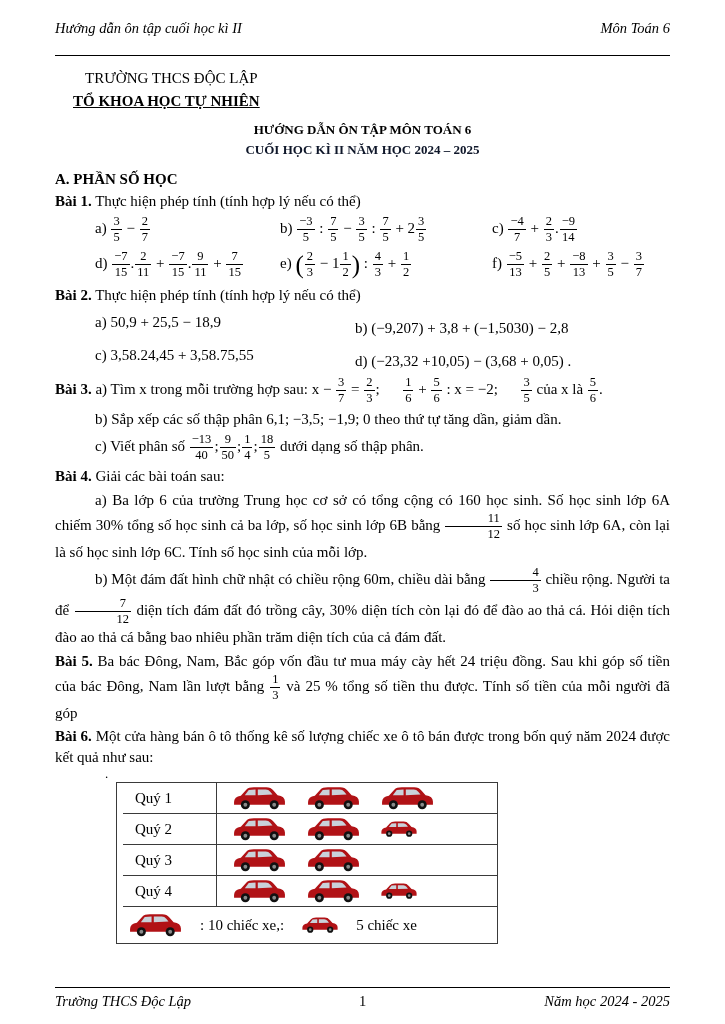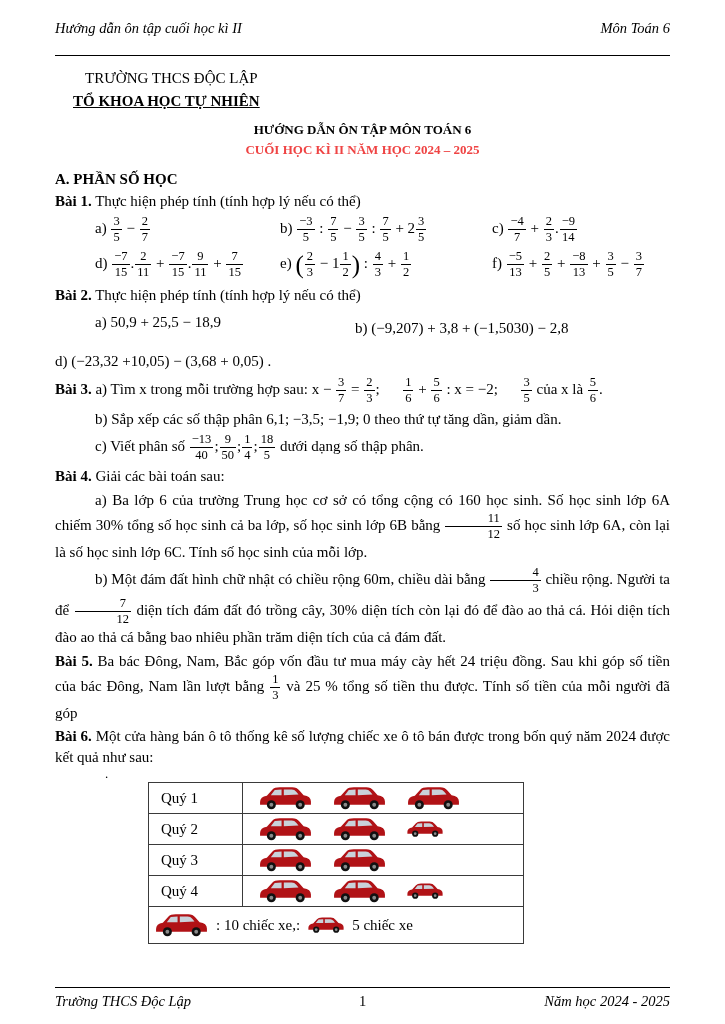--- a/index.html
+++ b/index.html
@@ -34,28 +34,28 @@
   .m2 .c1 { width:300px; padding-left:40px; box-sizing:border-box; }
   .m2 .c2 { flex:1;margin-top:12px; }
   .frac {
     display:inline-block; text-align:center; vertical-align:middle;
     font-size:12.5px; line-height:1.2; padding:0 1px;
   }
   .frac .num { display:block; border-bottom:1px solid #000; padding:0 2px; }
   .frac .den { display:block; padding:0 2px; }
   .bigp { font-size:25px; vertical-align:middle; font-weight:400; }
   .dotline { margin:1px 0 0 50px; line-height:0.8; font-size:13px; }
-  .ptable { width:374px; margin:3px 0 0 93px; border:1.3px solid #3a3a3a; }
+  .ptable { width:374px; margin:3px 0 0 61px; border:1.3px solid #3a3a3a;padding-left:6px; }
   .ptrow { display:flex; border-bottom:1.3px solid #3a3a3a; align-items:center; min-height:29px; }
   .ptlabel {
     width:94px; align-self:stretch; border-right:1.3px solid #3a3a3a;
     display:flex; align-items:center; padding-left:12px; box-sizing:border-box;
   }
   .ptcars { flex:1; display:flex; align-items:center; gap:17px; padding:2px 4px 2px 14px; }
-  .ptlegend { display:flex; align-items:center; gap:6px; min-height:30px; padding:3px 8px 3px 4px; }
+  .ptlegend { display:flex; align-items:center; gap:16px; min-height:30px; padding:3px 8px 3px 4px; }
   .footer {
     margin-top:auto; border-top:1.4px solid #000; padding-top:5px;
     position:relative; display:flex; justify-content:space-between; font-size:14.5px;
   }
   .footer .fl, .footer .fr { font-style:italic; }
   .footer .fc { position:absolute; left:0; right:0; text-align:center; }
 </style>
 </head>
 <body>
 
@@ -66,21 +66,21 @@
     <span>Môn Toán 6</span>
   </div>
 
   <div class="school">
     <div class="l1">TRƯỜNG THCS ĐỘC LẬP</div>
     <div class="l2">TỔ KHOA HỌC TỰ NHIÊN</div>
   </div>
 
   <div class="doctitle">
     <div>HƯỚNG DẪN ÔN TẬP MÔN TOÁN 6</div>
-    <div style="color: #ef4444;">CUỐI HỌC KÌ II NĂM HỌC 2024 –  2025</div>
+    <div style="color: #0f172a;">CUỐI HỌC KÌ II NĂM HỌC 2024 –  2025</div>
   </div>
 
   <div class="sechead">A. PHẦN SỐ HỌC</div>
 
   <p class="para">
     <b>Bài 1.</b>
     <span>Thực hiện phép tính (tính hợp lý nếu có thể)</span>
   </p>
   <div class="mrow m3">
     <span class="c1">a) <span class="frac"><span class="num">3</span><span class="den">5</span></span> − <span class="frac"><span class="num">2</span><span class="den">7</span></span></span>
@@ -95,20 +95,21 @@
 
   <p class="para">
     <b>Bài 2.</b>
     <span>Thực hiện phép tính (tính hợp lý nếu có thể)</span>
   </p>
   <div class="mrow m2">
     <span class="c1">a) 50,9 + 25,5 − 18,9</span>
     <span class="c2">b) (−9,207) + 3,8 + (−1,5030) − 2,8</span>
   </div>
   <div class="mrow m2">
+    <span class="c1">c) 3,58.24,45 + 3,58.75,55</span>
     <span class="c2">d) (−23,32 +10,05) − (3,68 + 0,05) .</span>
   </div>
 
   <p class="para">
     <b>Bài 3.</b>
     <span>a) Tìm x trong mỗi trường hợp sau:  x − <span class="frac"><span class="num">3</span><span class="den">7</span></span> = <span class="frac"><span class="num">2</span><span class="den">3</span></span>;&nbsp;&nbsp;&nbsp;&nbsp;&nbsp; <span class="frac"><span class="num">1</span><span class="den">6</span></span> + <span class="frac"><span class="num">5</span><span class="den">6</span></span> : x = −2;&nbsp;&nbsp;&nbsp;&nbsp;&nbsp; <span class="frac"><span class="num">3</span><span class="den">5</span></span> của x là <span class="frac"><span class="num">5</span><span class="den">6</span></span>.</span>
   </p>
   <p class="para sub">b) Sắp xếp các số thập phân 6,1; −3,5; −1,9; 0 theo thứ tự tăng dần, giảm dần.</p>
   <p class="para sub">c) Viết phân số <span class="frac"><span class="num">−13</span><span class="den">40</span></span>;<span class="frac"><span class="num">9</span><span class="den">50</span></span>;<span class="frac"><span class="num">1</span><span class="den">4</span></span>;<span class="frac"><span class="num">18</span><span class="den">5</span></span> dưới dạng số thập phân.</p>
 

